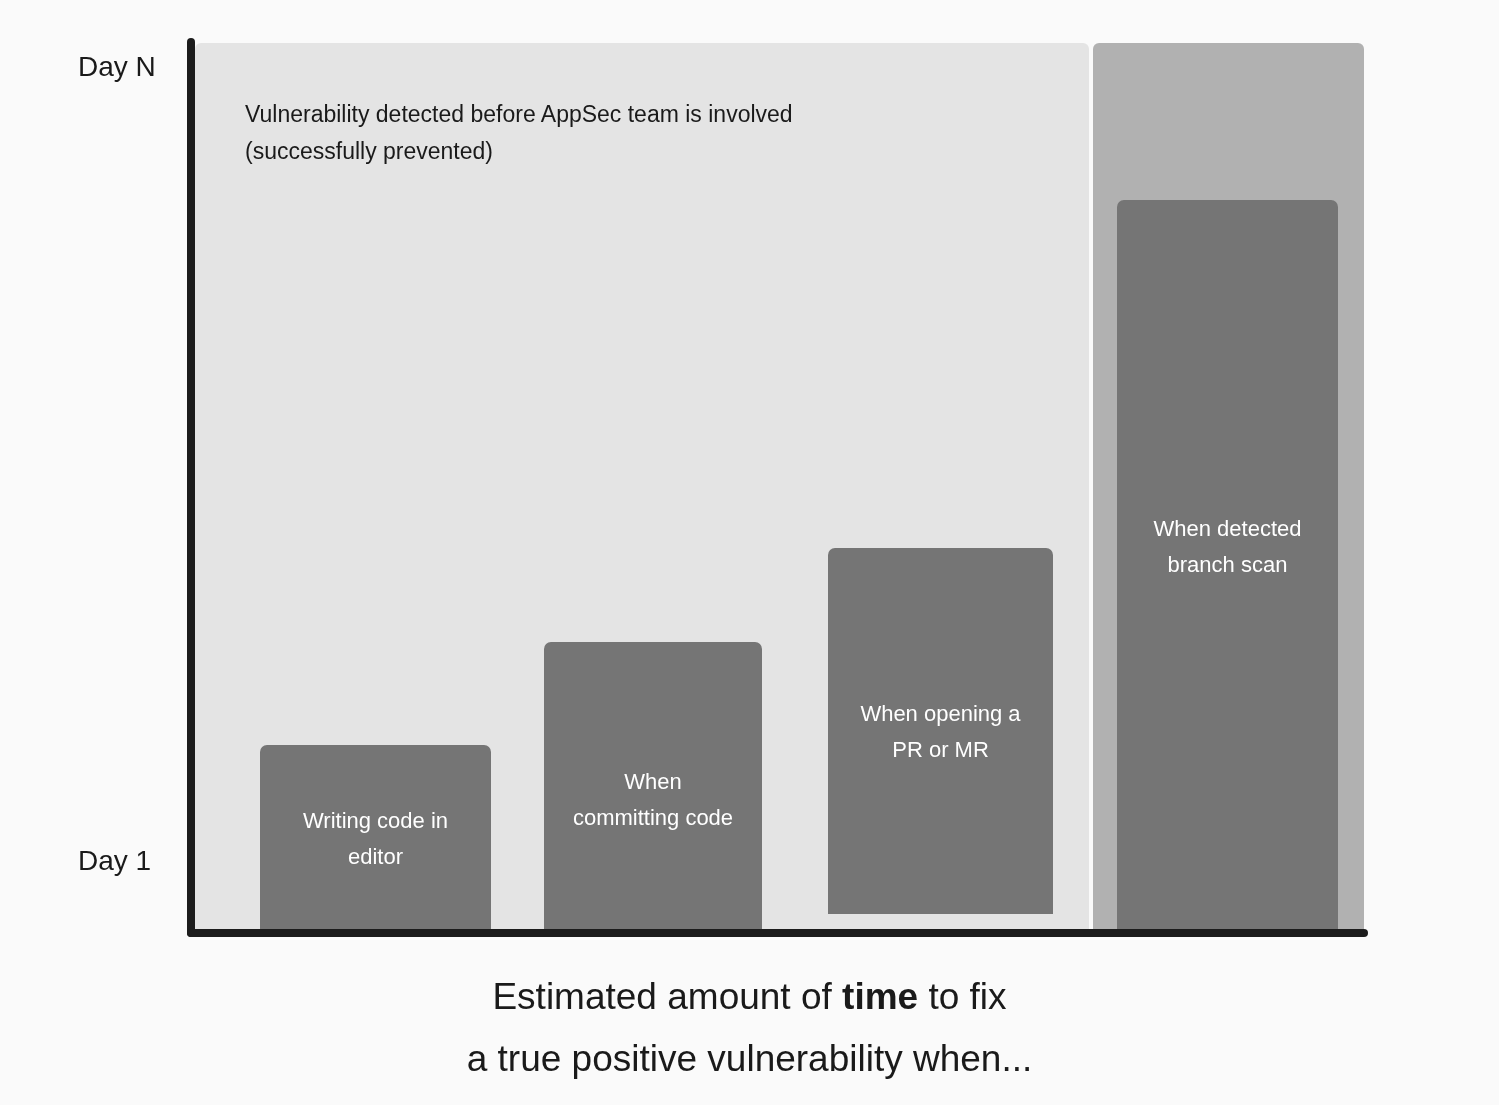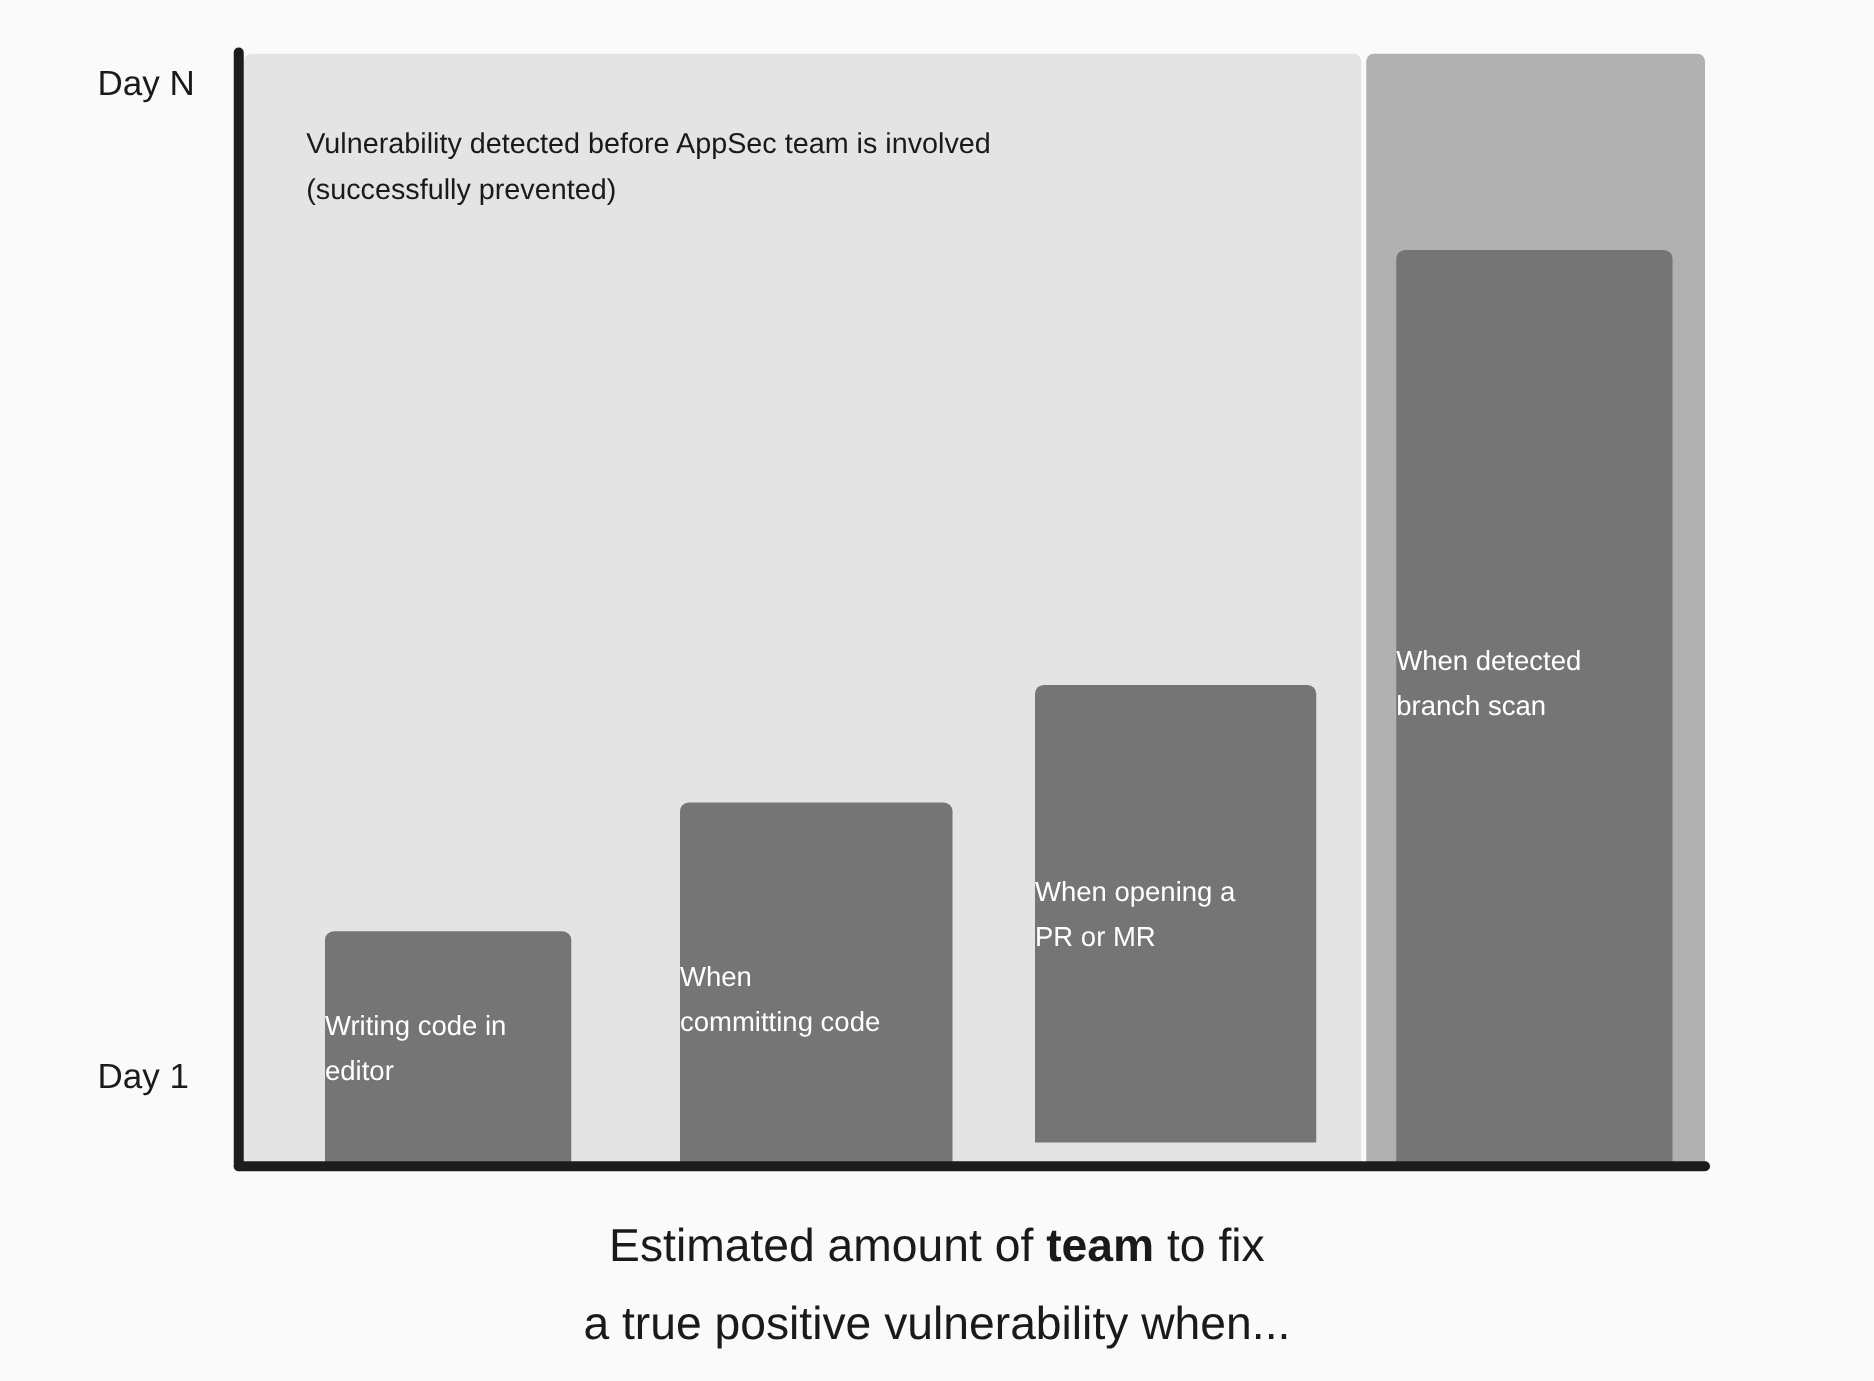--- a/index.html
+++ b/index.html
@@ -103,23 +103,24 @@
     border-top-right-radius: 7px;
     box-sizing: border-box;
   }
   .bar-label {
     position: absolute;
     left: 0;
     right: 0;
     color: #FFFFFF;
     font-size: 22px;
     line-height: 36px;
+    text-align: center;
   }
 
-  #bar-editor   { left: 260px;  top: 745px; width: 197px; height: 185px; }
+  #bar-editor   { left: 260px;  top: 745px; width: 231px; height: 185px; }
   #bar-commit   { left: 544px;  top: 642px; width: 218px; height: 288px; }
   #bar-pr       { left: 828px;  top: 548px; width: 225px; height: 366px; }
   #bar-default  { left: 1117px; top: 200px; width: 221px; height: 730px; }
 
   #bar-editor  .bar-label  { top: 58px; }
   #bar-commit  .bar-label  { top: 110px; margin-top: 12px; }
   #bar-pr      .bar-label  { top: 148px; }
   #bar-default .bar-label  { top: 311px; }
 
   
@@ -177,17 +178,17 @@
     <div class="bar-label">
       <div>When detected</div>
       <div>branch scan</div>
     </div>
   </div>
 
   <div class="axis-line" id="y-axis"></div>
   <div class="axis-line" id="x-axis"></div>
 
   <div id="caption">
-    <div><span>Estimated amount of </span><span class="em">team</span><span> to fix</span></div>
+    <div><span>Estimated amount of </span><span class="em">time</span><span> to fix</span></div>
     <div>a true positive vulnerability when...</div>
   </div>
 
 </div>
 
 </body></html>

